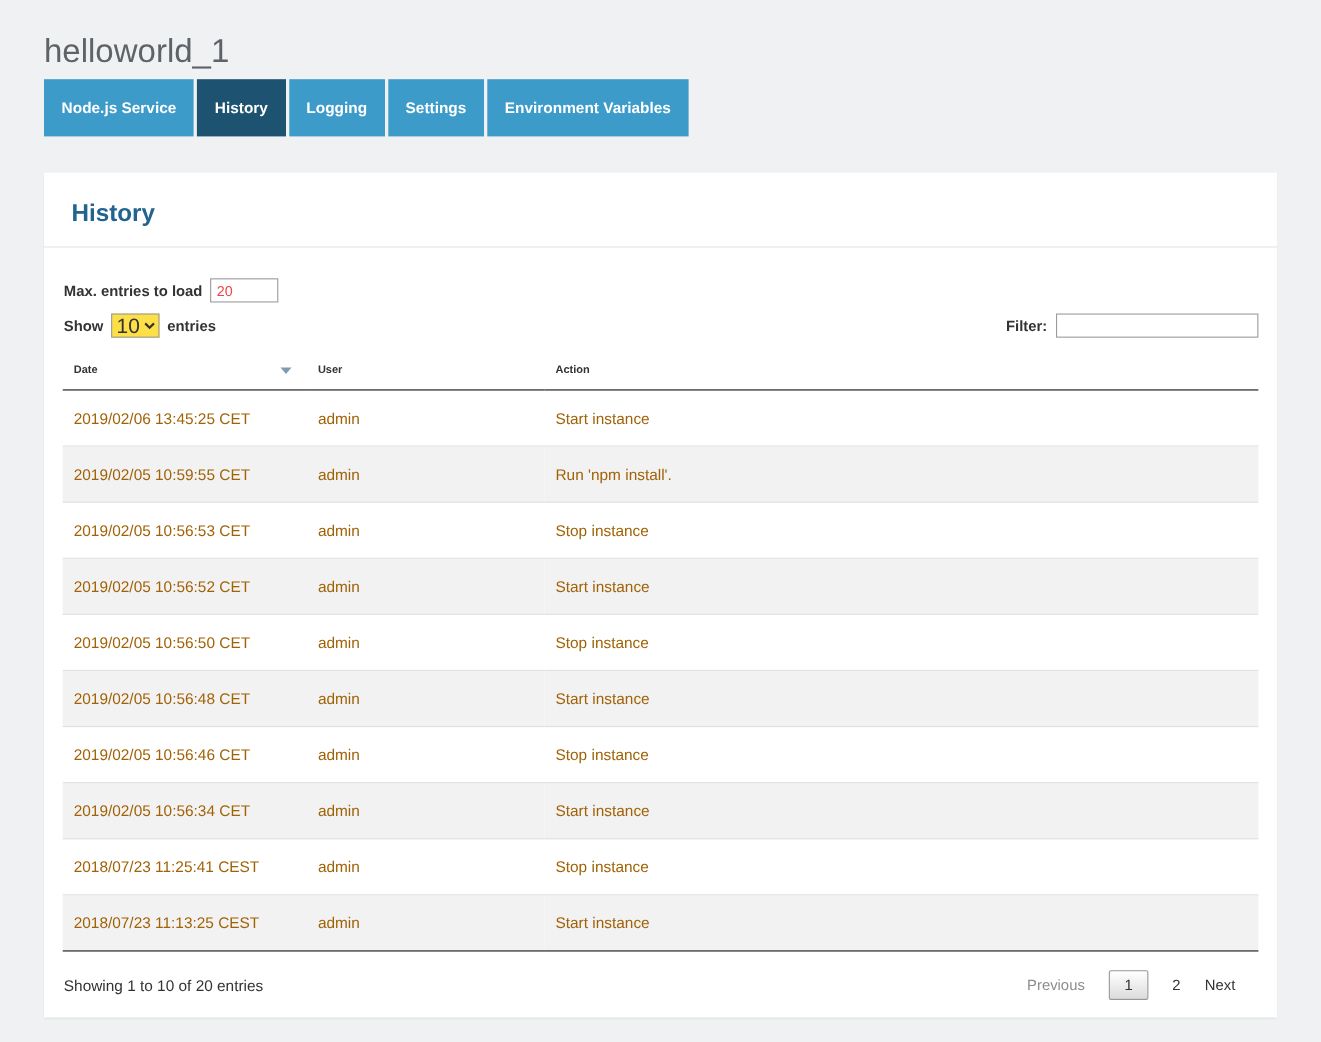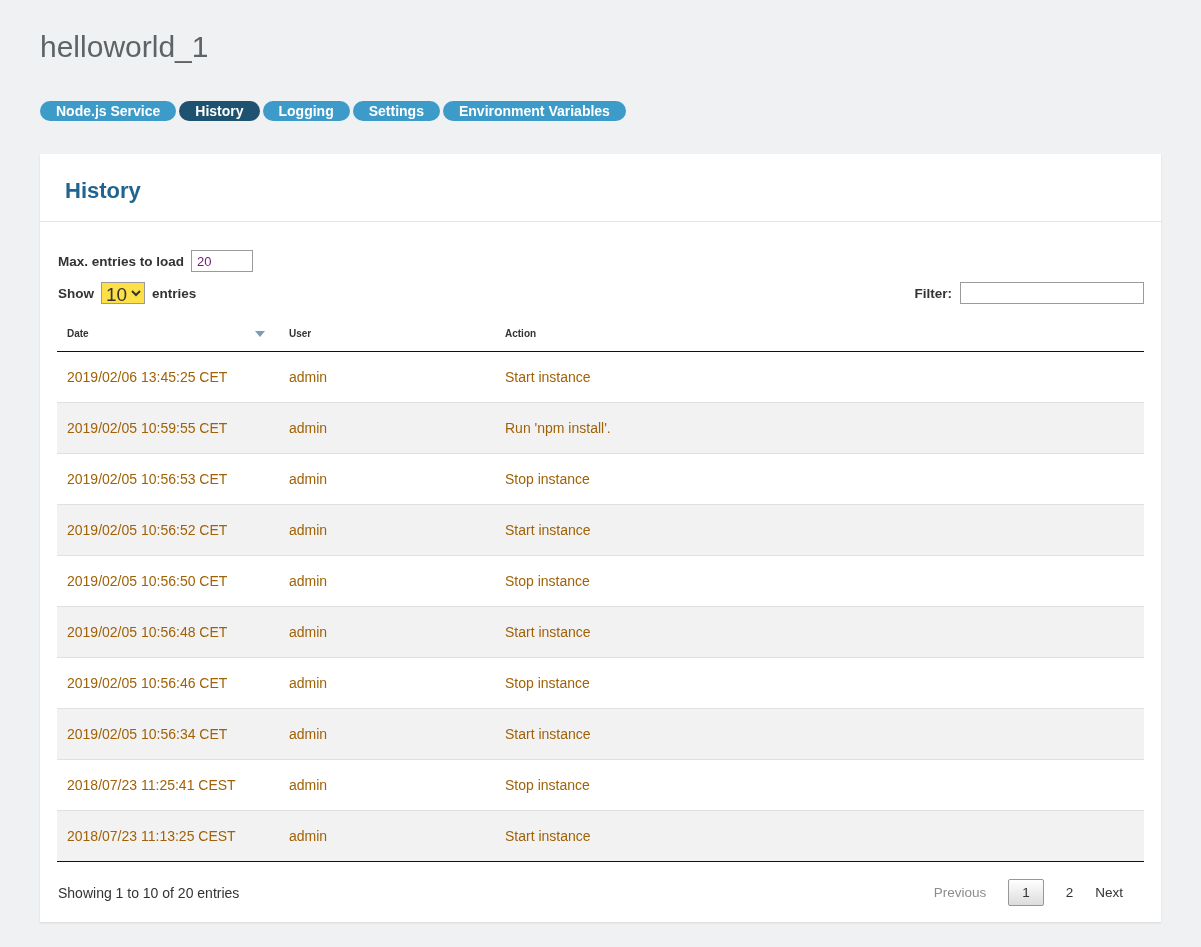--- a/index.html
+++ b/index.html
@@ -11,32 +11,31 @@
   }
   .page {
     width: 1201px;
     min-height: 947px;
     padding: 26px 40px 36px;
   }
   .page-title {
     font-size: 30px;
     font-weight: 400;
     color: #5d6367;
-    margin: 4px 0 37px;
+    margin: 4px 0 8px;
   }
   .tabs { display: flex; gap: 3px; }
   .tab {
     background: #3d9bc9;
     color: #ffffff;
     font-size: 14px;
     font-weight: bold;
-    padding: 2px 16px;
+    padding: 18px 16px;
     cursor: pointer;
     user-select: none;
-    border-radius: 15px;
   }
   .tab.active { background: #1d5270; }
 
   .card {
     background: #ffffff;
     margin-top: 33px;
     box-shadow: 0 1px 2px rgba(0,0,0,0.10);
   }
   .card-heading {
     color: #21648f;
@@ -59,21 +58,21 @@
   .spacer { flex: 1; }
 
   input[type="text"] {
     font-family: "Liberation Sans", sans-serif;
     font-size: 13px;
     border: 1px solid #9b9b9b;
     height: 22px;
     padding: 2px 5px;
     outline: none;
     background: #fff;
-    color: #701a75;
+    color: #ef4444;
   }
   .max-entries-input { width: 62px; margin-left: 7px; }
   .filter-input { width: 184px; margin-left: 8px; }
   .show-select {
     font-family: "Liberation Sans", sans-serif;
     font-size: 19px;
     height: 22px;
     margin: 0 7px;
     border: 1px solid #9b9b9b;
     background: #fde047;

